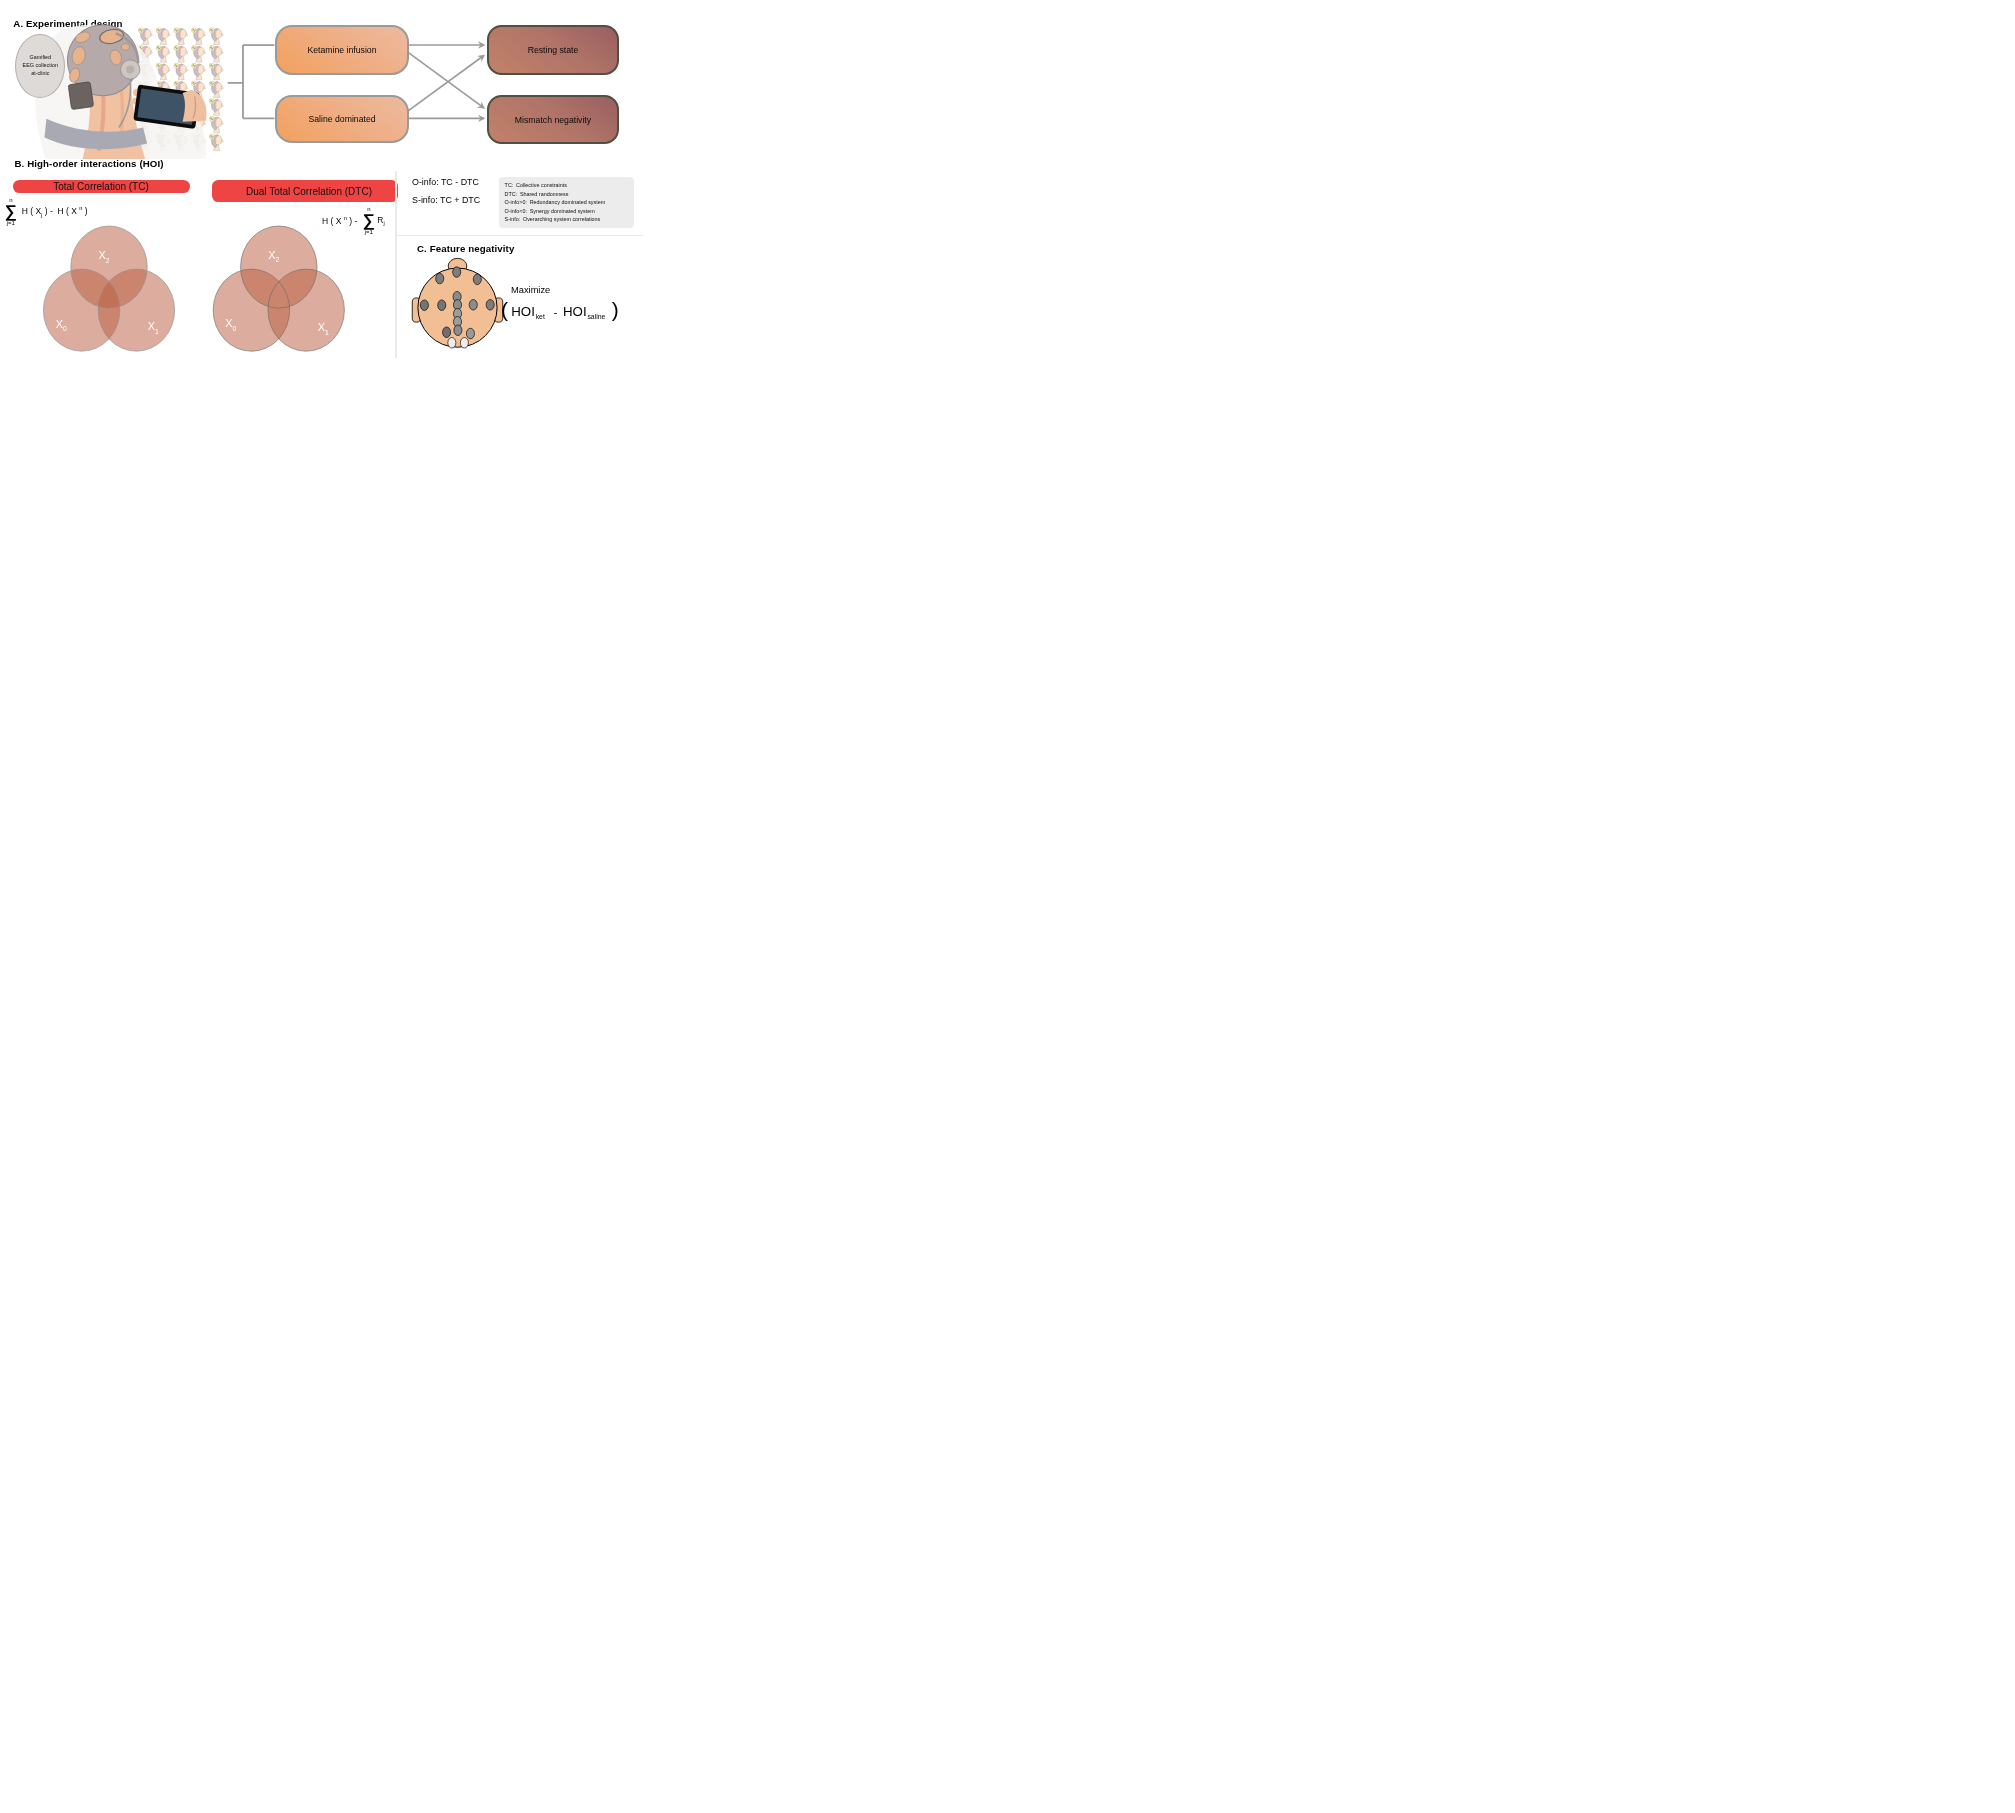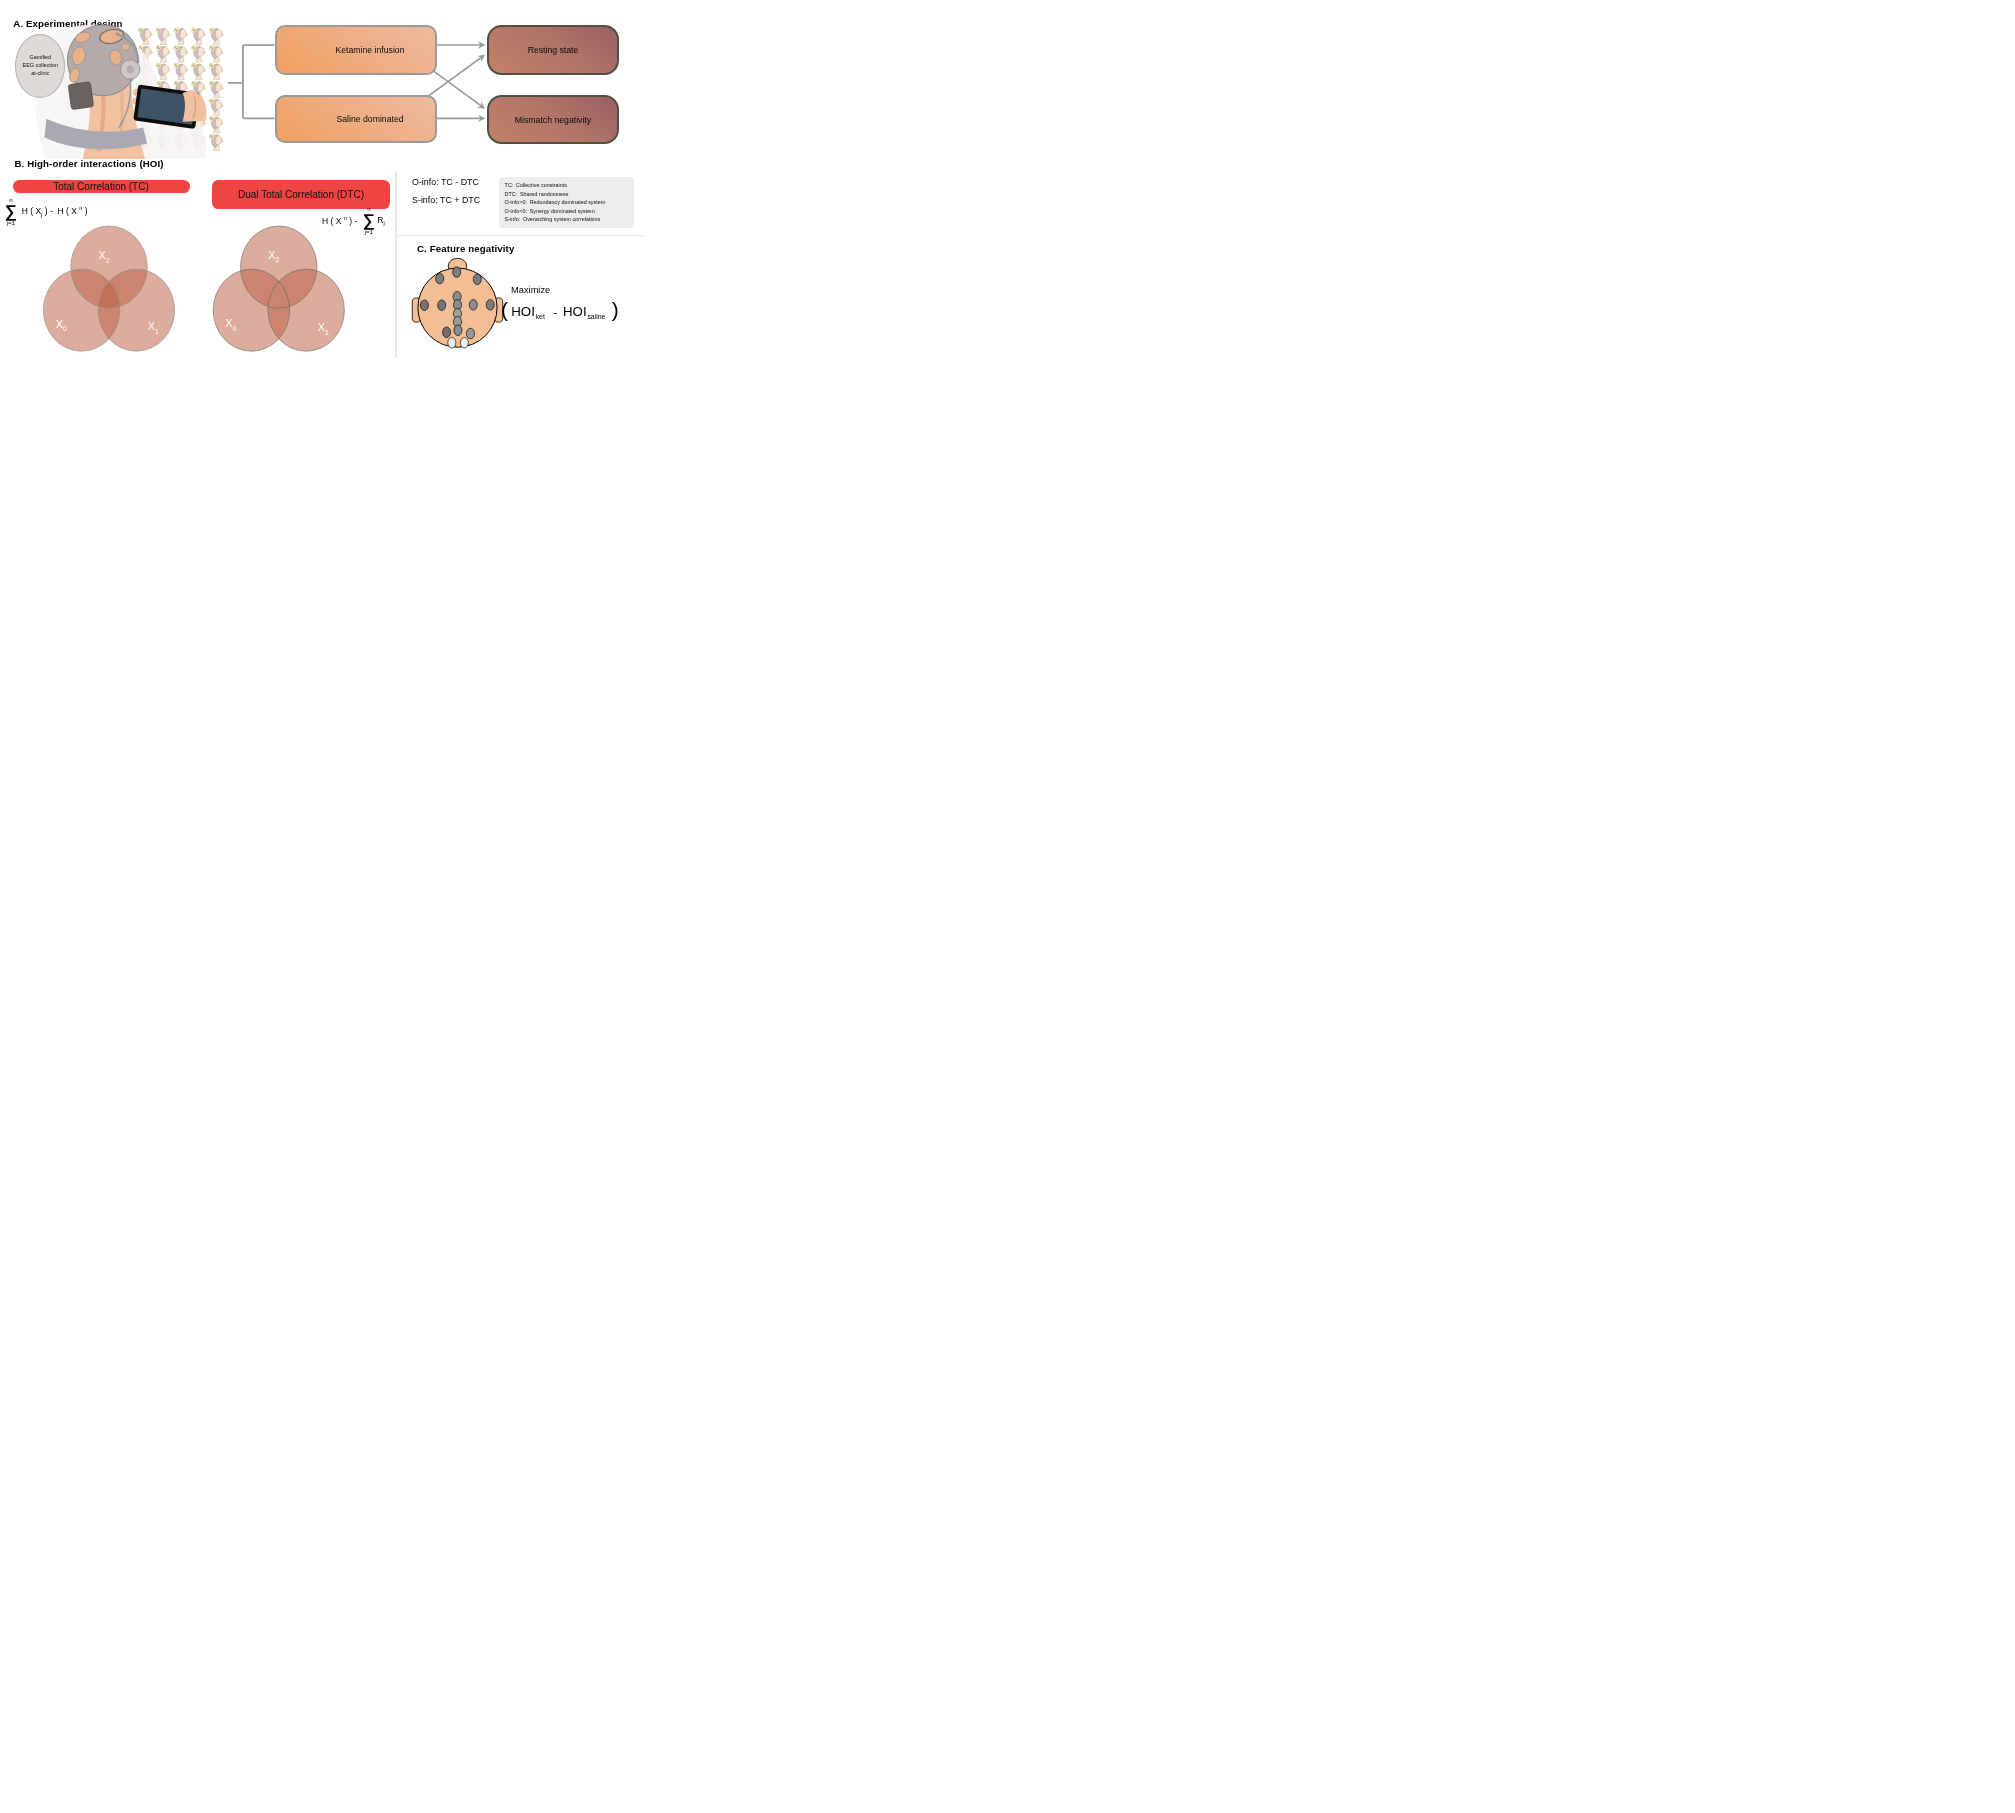--- a/index.html
+++ b/index.html
@@ -3,22 +3,22 @@
 <meta charset="utf-8">
 <style>
   html,body{margin:0;padding:0;background:#ffffff;}
   .page{position:relative;width:645px;height:363px;background:#ffffff;overflow:hidden;
         font-family:"Liberation Sans", sans-serif;color:#000;}
   .abs{position:absolute;}
   .sec-title{font-size:9.7px;font-weight:600;letter-spacing:0.1px;color:#000;white-space:nowrap;}
   
   .flowbox{display:flex;align-items:center;justify-content:center;text-align:center;
            font-size:8.7px;color:#0a0a0a;white-space:nowrap;}
-  .box-orange{border:2px solid #9A9A9A;border-radius:10px;
-              background:linear-gradient(35deg,#F2A15E 0%,#EFAE85 55%,#ECBA9F 100%);padding-left:28px;}
+  .box-orange{border:2px solid #9A9A9A;border-radius:17px;
+              background:linear-gradient(35deg,#F2A15E 0%,#EFAE85 55%,#ECBA9F 100%);}
   .box-red{border:2px solid #514F44;border-radius:14.5px;
            background:linear-gradient(35deg,#C28169 0%,#B07468 55%,#995E61 100%);}
   
   .badge{width:48px;height:62px;border-radius:50%;background:#DEDAD8;border:1.6px solid #B3B0AE;
          display:flex;flex-direction:column;align-items:center;justify-content:center;
          font-size:5.4px;line-height:7.7px;text-align:center;color:#111;z-index:6;}
   
   .pill{background:#ef4444;border-radius:6.4px;display:flex;align-items:center;justify-content:center;
         font-size:10px;color:#101010;}
   
@@ -178,21 +178,21 @@
   </div>
   <div class="abs flowbox box-red" style="left:487px;top:95px;width:128px;height:45px;z-index:3;">
     <span>Mismatch negativity</span>
   </div>
 
   <div class="abs sec-title" style="left:14.5px;top:158px;">B. High-order interactions (HOI)</div>
 
   <div class="abs pill" style="left:12.5px;top:180px;width:177px;height:12.5px;">
     <span>Total Correlation (TC)</span>
   </div>
-  <div class="abs pill" style="left:212px;top:180px;width:178px;height:29px;">
+  <div class="abs pill" style="left:212px;top:180px;width:178px;height:22px;padding-left:8px;">
     <span>Dual Total Correlation (DTC)</span>
   </div>
 
   <div class="abs formula" style="left:4.8px;top:196px;">
     <div class="sigma-block">
       <span class="lim">n</span>
       <span class="sig">∑</span>
       <span class="lim">j=1</span>
     </div>
     <div class="expr" style="margin-left:4.8px;"><span>H ( X</span><span class="sb">j</span><span> ) -  H ( X </span><span class="sp">n</span><span> )</span></div>

